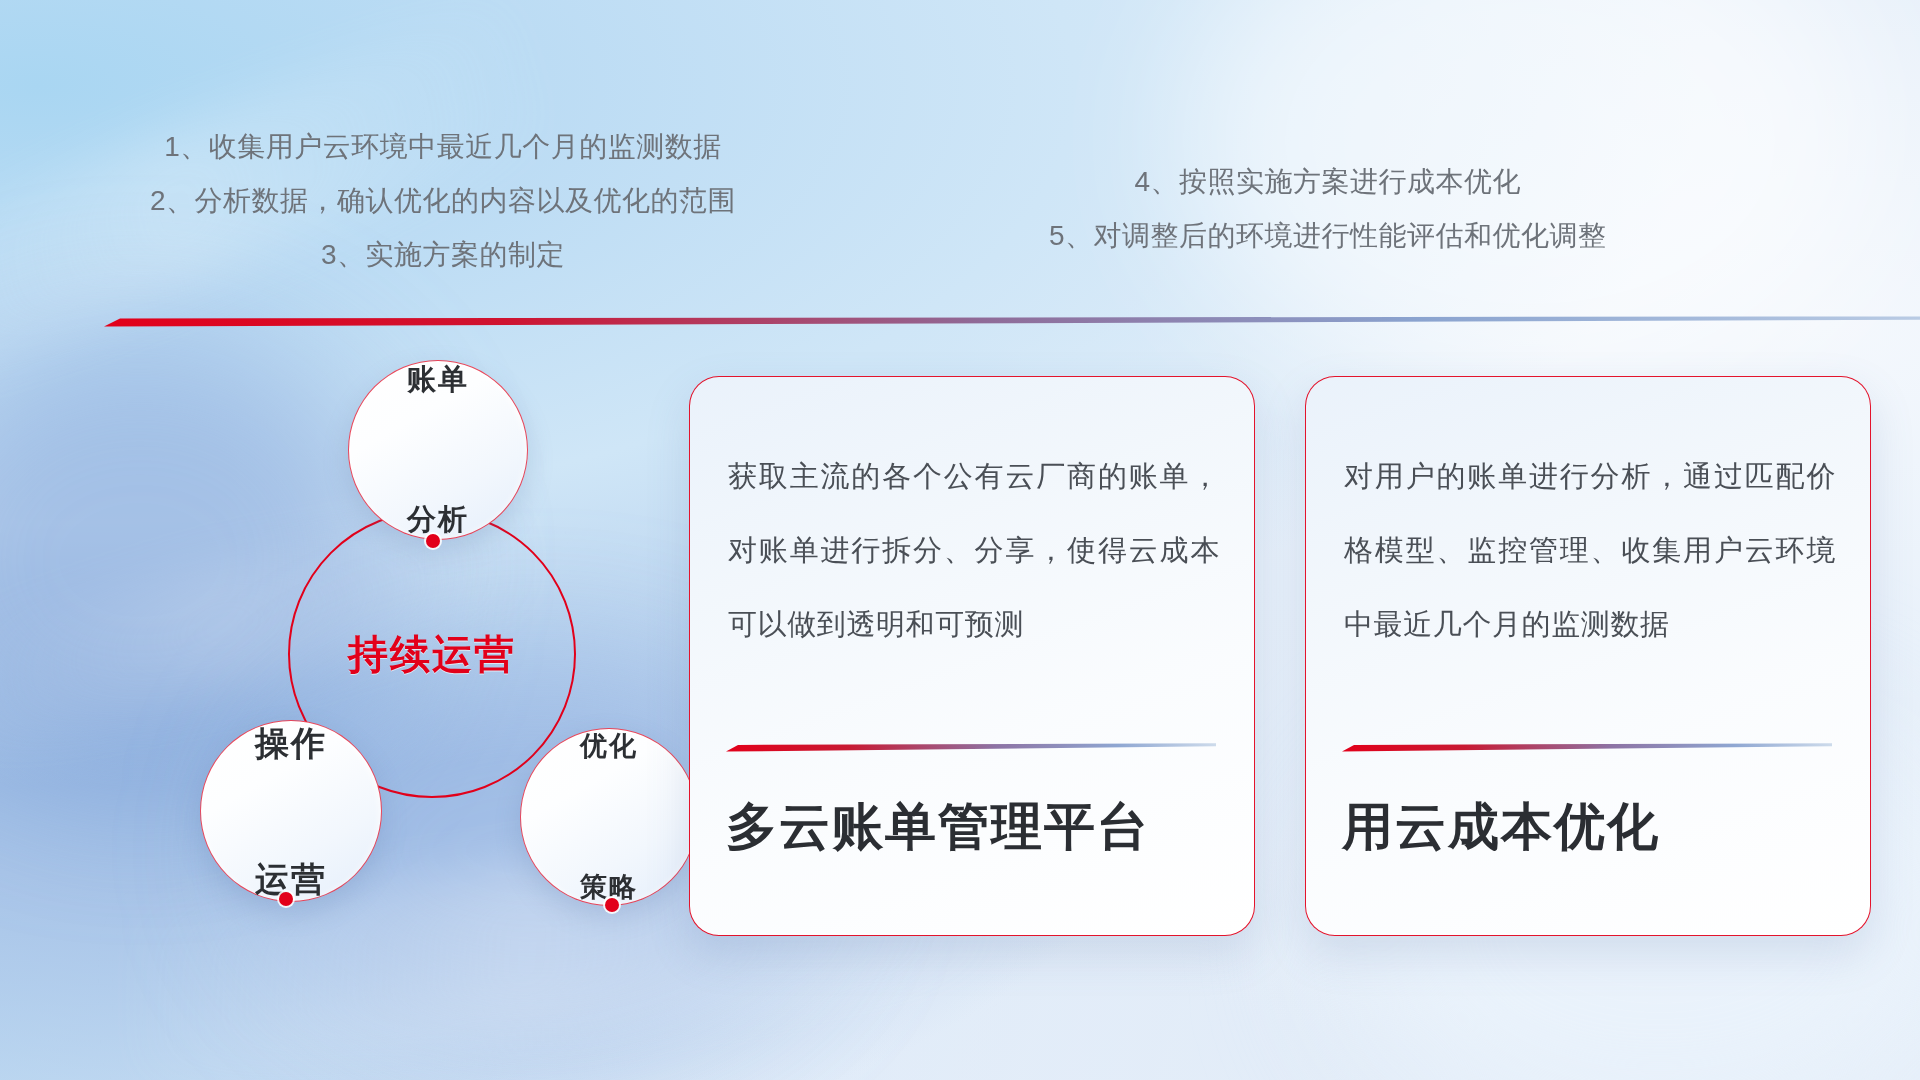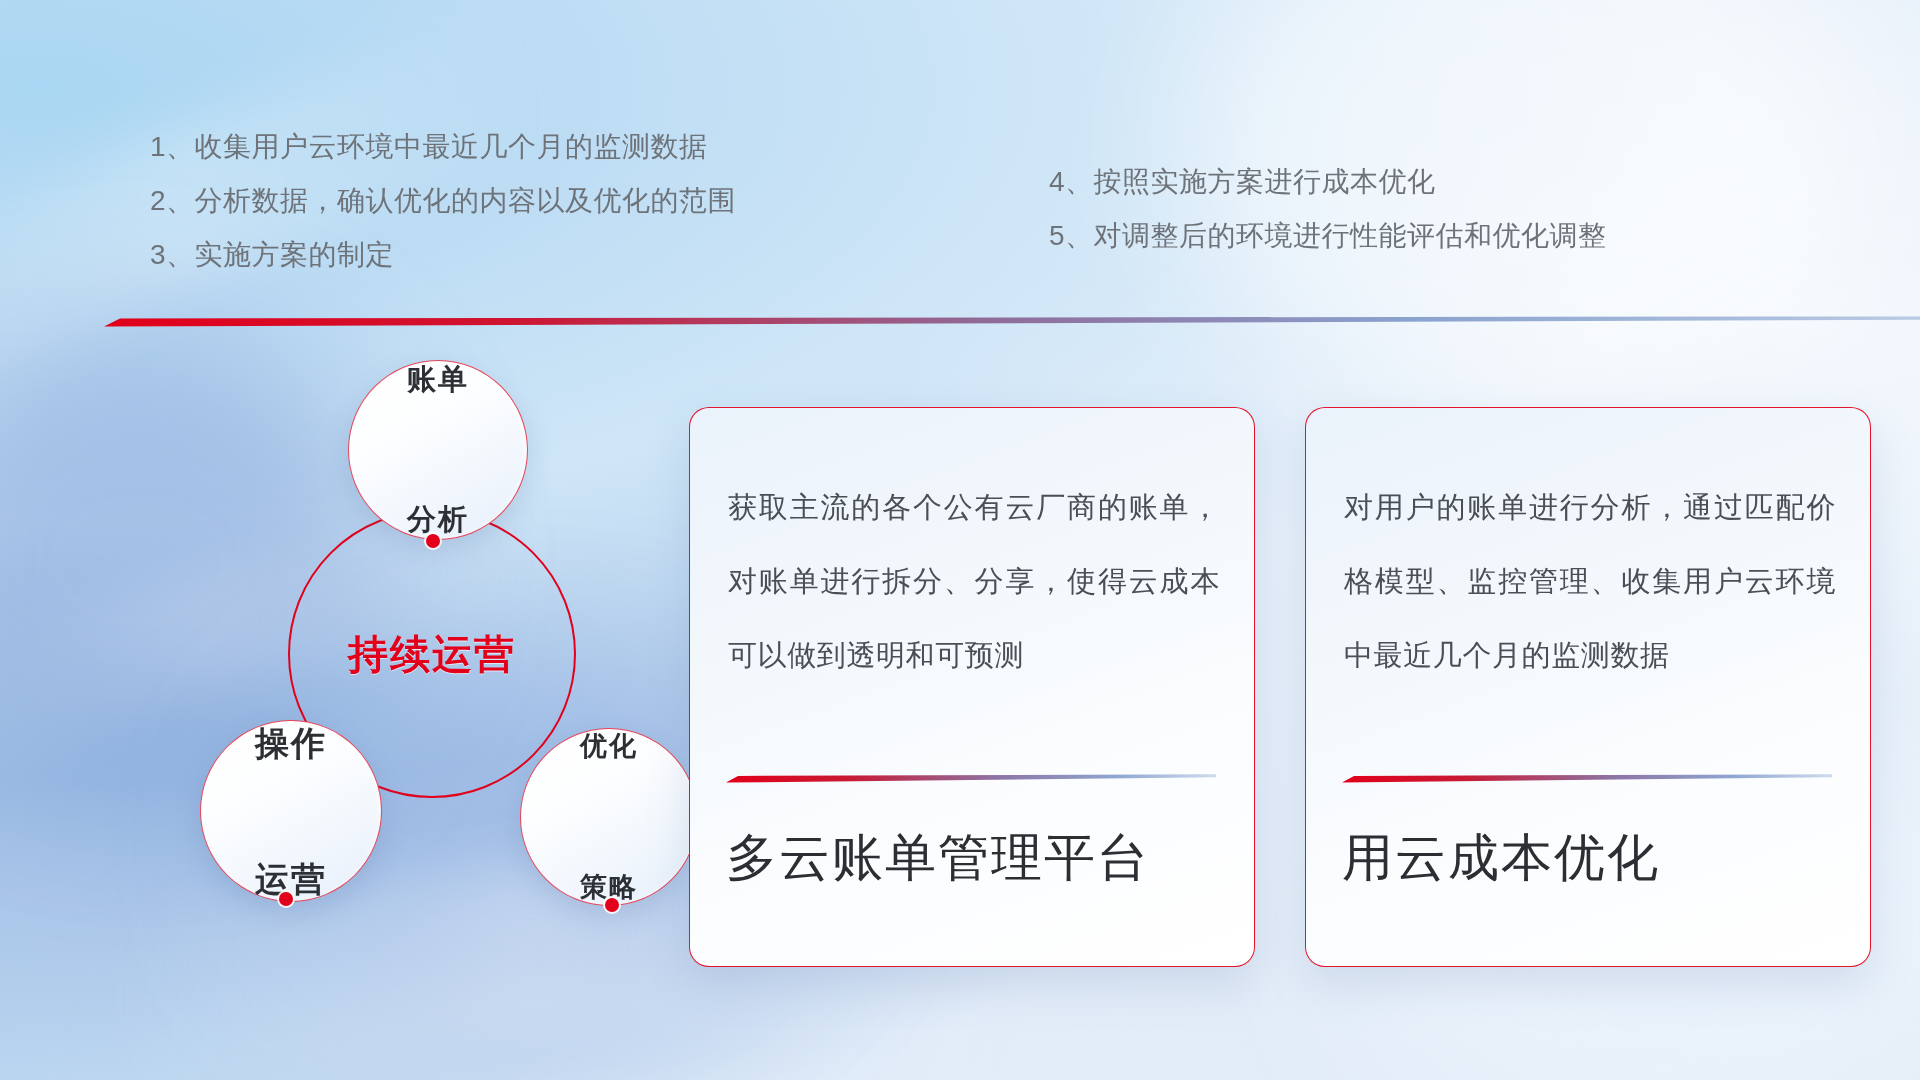--- a/index.html
+++ b/index.html
@@ -37,21 +37,21 @@
   .blob-2{left:260px;top:660px;width:560px;height:380px;background:rgba(150,180,225,.38);}
   .blob-3{left:1180px;top:-120px;width:700px;height:520px;background:rgba(255,255,255,.55);}
   .blob-4{left:1340px;top:700px;width:640px;height:460px;background:rgba(236,244,252,.75);}
 
   
   .list-col{position:absolute;}
   .list-left{left:150px;top:120px;}
   .list-right{left:1005px;top:155px;margin-left:44px;}
   .list-item{
     color:#6e737a;font-size:28px;line-height:54px;white-space:nowrap;
-    letter-spacing:.5px;font-weight:400;
+    letter-spacing:.5px;font-weight:400;text-align:center;
   }
 
   
   .rule{
     position:absolute;left:104px;top:316px;width:1820px;height:11px;
   }
   .rule svg{display:block;}
 
   
   .venn{position:absolute;left:92px;top:350px;width:560px;height:600px;}
@@ -82,41 +82,41 @@
   .dot{
     position:absolute;width:14px;height:14px;border-radius:50%;
     background:#e2001a;box-shadow:0 0 0 2px rgba(255,255,255,.85);
   }
   .dot-top{left:334px;top:184px;}
   .dot-bl{left:187px;top:542px;}
   .dot-br{left:513px;top:548px;}
 
   
   .card{
-    position:absolute;top:407px;width:566px;height:560px;
-    border-radius:20px;
+    position:absolute;top:376px;width:566px;height:560px;
+    border-radius:30px;
     border:1.7px solid rgba(226,0,26,.92);
     background:linear-gradient(160deg,#eaf2fb 0%,#f2f7fc 30%,#fafcfe 62%,#ffffff 100%);
     box-shadow:0 18px 44px rgba(96,124,170,.18);
     box-sizing:border-box;overflow:hidden;
   }
   .card-1{left:689px;}
   .card-2{left:1305px;}
   .card-body{
     position:absolute;left:38px;top:62px;right:34px;
     color:#4a4f56;font-size:29px;line-height:74px;letter-spacing:.6px;
     text-align:justify;text-justify:inter-ideograph;
   }
   .card-rule{
     position:absolute;left:36px;top:366px;width:490px;height:9px;
   }
   .card-rule svg{display:block;}
   .card-title{
     position:absolute;left:36px;top:418px;right:30px;
-    color:#2b2e33;font-weight:normal;font-size:51px;letter-spacing:2px;
+    color:#2b2e33;font-weight:bold;font-size:51px;letter-spacing:2px;
     line-height:1.25;
   }
 </style>
 </head>
 <body>
 
 <div id="stage">
 
   <div class="bg-base"></div>
   <div class="bg-blob blob-1"></div>

